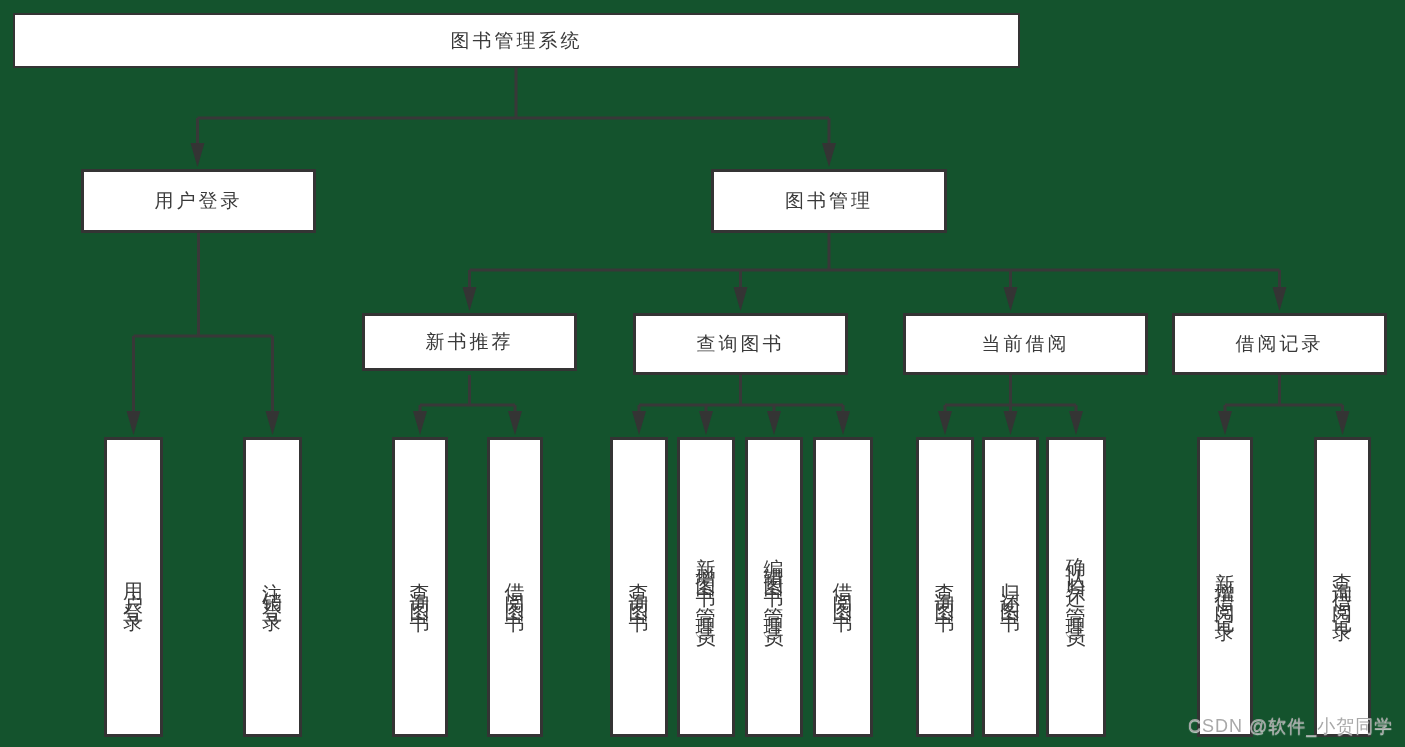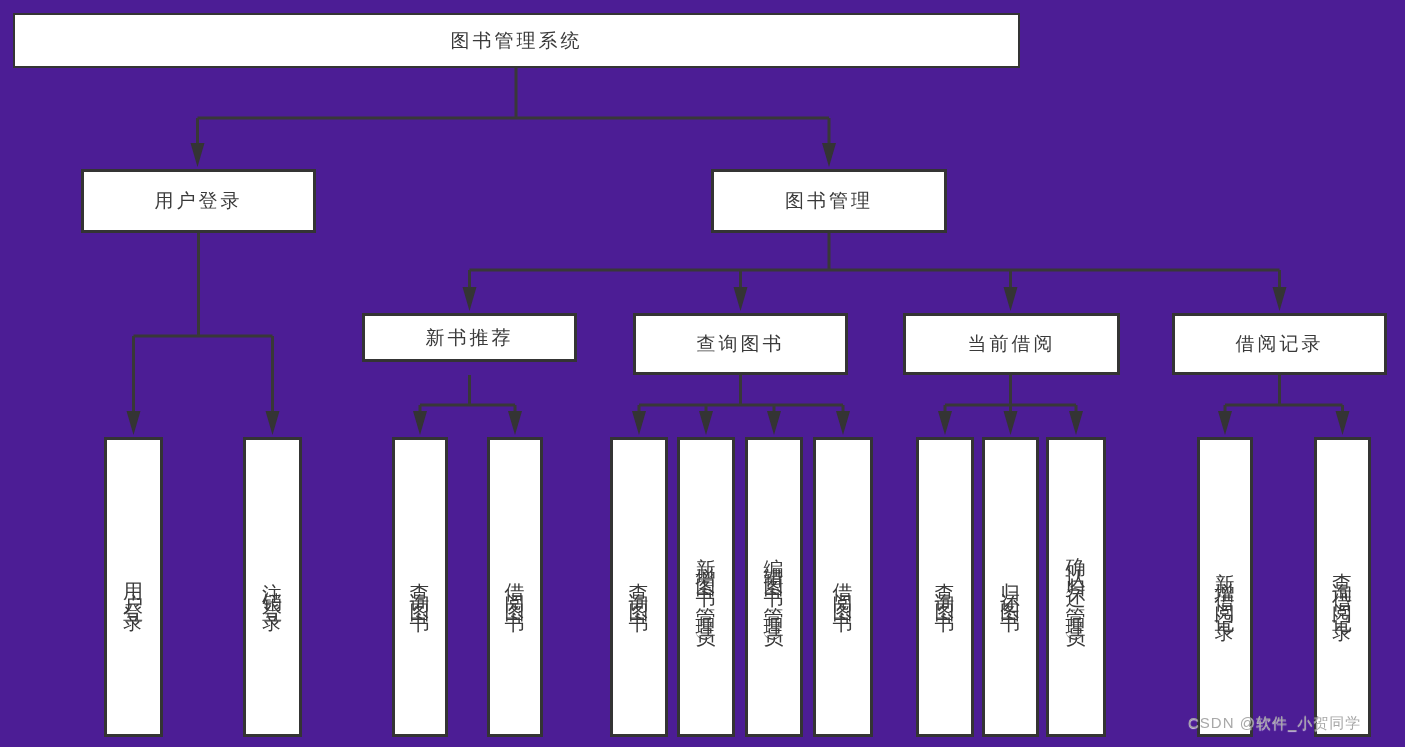--- a/index.html
+++ b/index.html
@@ -1,20 +1,20 @@
 <!DOCTYPE html>
 <html><head>
 <meta charset="utf-8">
 <style>
   html, body { margin: 0; padding: 0; background: #ffffff; }
   .stage {
     position: relative;
     width: 1405px;
     height: 747px;
-    background: #4c1d95;
+    background: #14532d;
     font-family: "Liberation Sans", "DejaVu Sans", sans-serif;
     color: #333333;
     overflow: hidden;
   }
   .wires {
     position: absolute;
     left: 0; top: 0;
     width: 1405px; height: 747px;
   }
   .node {
@@ -39,44 +39,44 @@
     letter-spacing: 10px;
     line-height: 1;
     white-space: nowrap;
   }
   
   #n-root { left: 13px; top: 13px; width: 1007px; height: 55px; border-width: 2px; }
   
   #n-user-login  { left: 81px;  top: 169px; width: 235px; height: 64px; }
   #n-book-mgmt   { left: 711px; top: 169px; width: 236px; height: 64px; text-align: right; }
   
-  #n-new-book    { left: 362px;  top: 313px; width: 215px; height: 49px; }
+  #n-new-book    { left: 362px;  top: 313px; width: 215px; height: 58px; }
   #n-book-borrow { left: 633px;  top: 313px; width: 215px; height: 62px; }
-  #n-cur-borrow  { left: 903px;  top: 313px; width: 217px; height: 62px; }
+  #n-cur-borrow  { left: 903px;  top: 313px; width: 245px; height: 62px; }
   #n-borrow-rec  { left: 1172px; top: 313px; width: 215px; height: 62px; }
   
   .node.v { top: 437px; height: 300px; }
   #l-user-login   { left: 104px;  width: 59px; }
   #l-logout       { left: 243px;  width: 59px; }
   #l-rec-query    { left: 392px;  width: 56px; }
   #l-rec-borrow   { left: 487px;  width: 56px; }
   #l-bb-query     { left: 610px;  width: 58px; }
   #l-bb-add       { left: 677px;  width: 58px; }
   #l-bb-edit      { left: 745px;  width: 58px; }
   #l-bb-borrow    { left: 813px;  width: 60px; }
   #l-cb-query     { left: 916px;  width: 58px; }
   #l-cb-return    { left: 982px;  width: 57px; }
   #l-cb-confirm   { left: 1046px; width: 60px; }
   #l-br-add       { left: 1197px; width: 56px; }
   #l-br-query     { left: 1314px; width: 57px; }
   .watermark {
     position: absolute;
     left: 1188px;
     top: 714px;
-    font-size: 15px;
+    font-size: 18px;
     letter-spacing: 1px;
     color: rgba(163,163,163,0.95);
     text-shadow: 0 1px 1px rgba(255,255,255,0.8);
     white-space: nowrap;
     z-index: 5;
   }
 </style>
 </head>
 <body>
 

